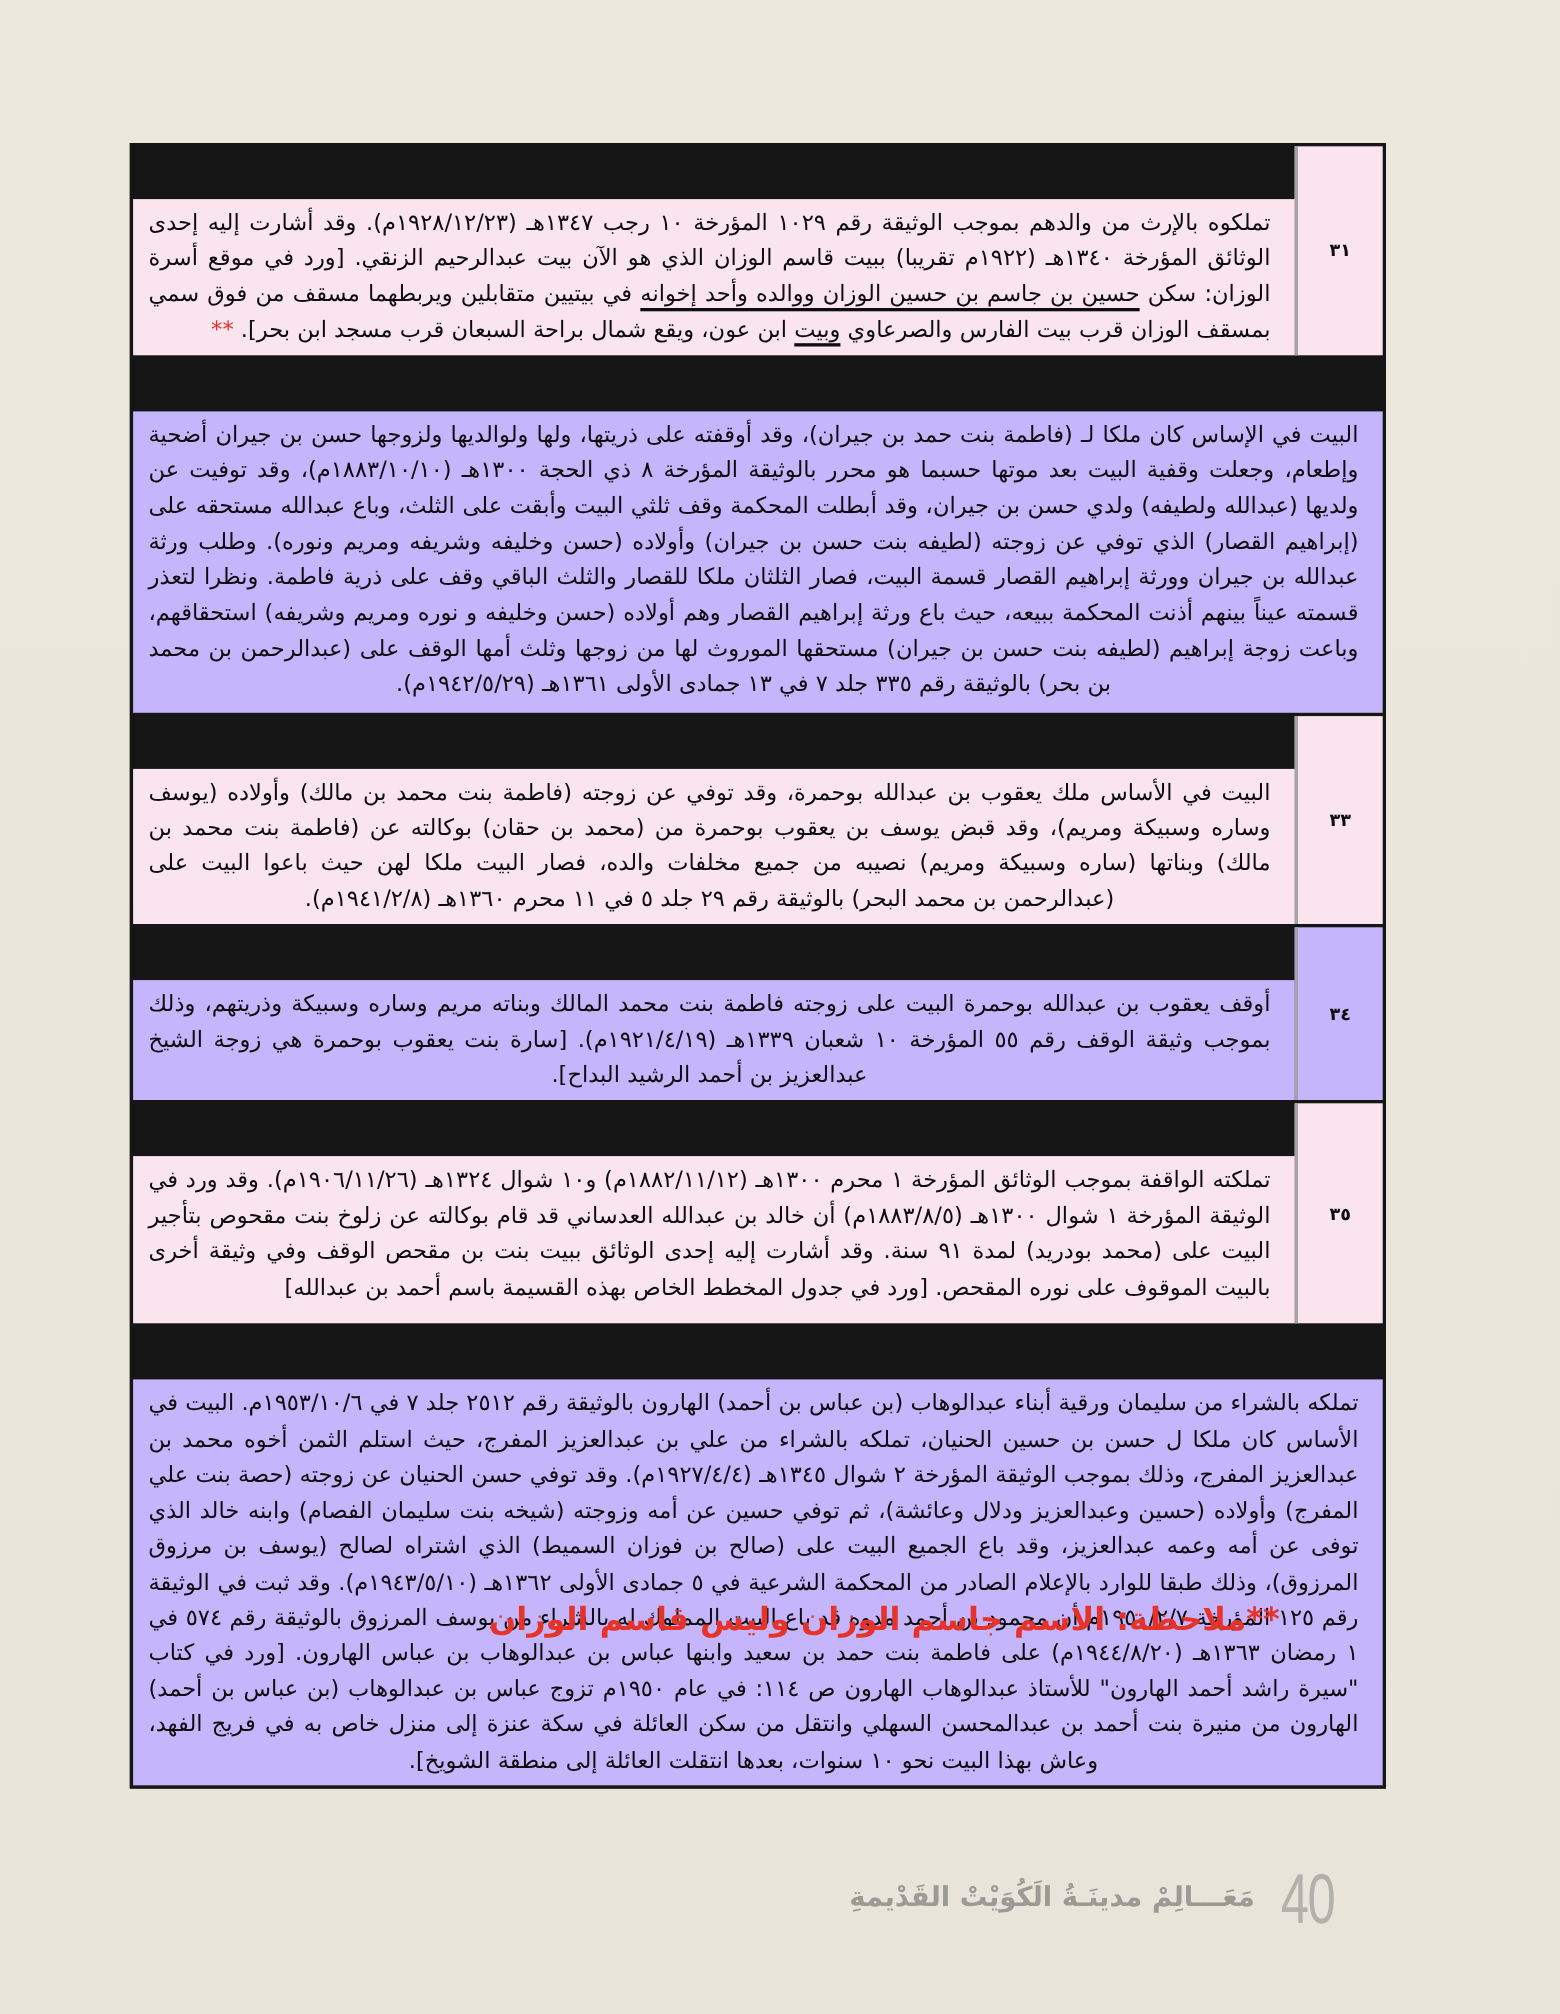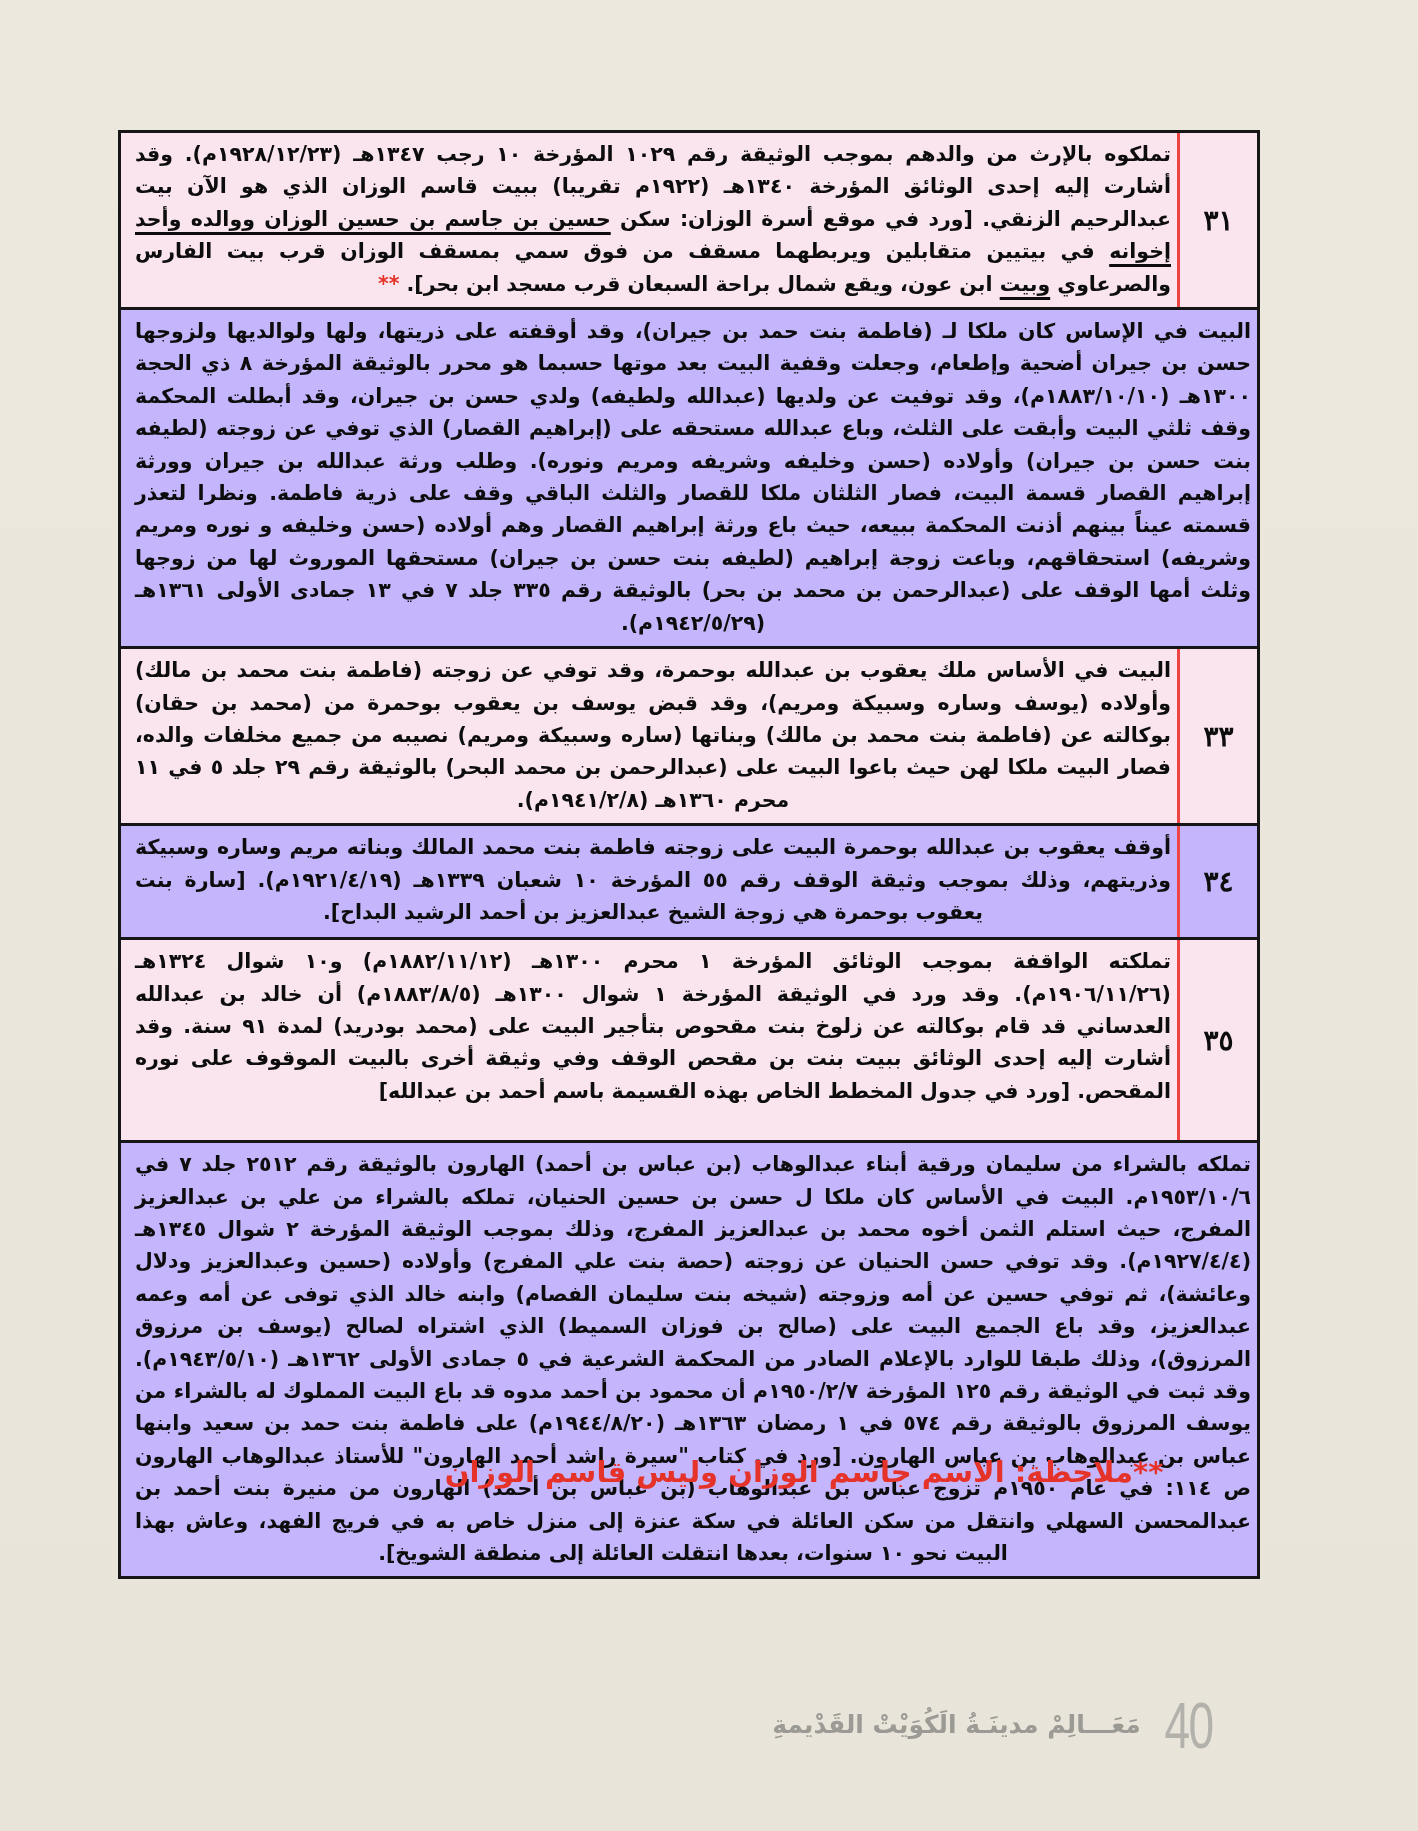--- a/index.html
+++ b/index.html
@@ -27,30 +27,31 @@
   .row:nth-child(2){min-height:322px;}
   .row:nth-child(3){min-height:164px;}
   .row:nth-child(4){min-height:111px;}
   .row:nth-child(5){min-height:200px;}
   .row:nth-child(6){min-height:401px;}
   .theme-pink .cell{background:#fae5ee;}
   .theme-lavender .cell{background:#c4b5fd;}
   .cell{box-sizing:border-box;}
   .cell.num{
     width:80px;flex:0 0 80px;
-    border-left:3px solid #ef4444;
+    border-left:3px solid #a3a3a3;
     display:flex;align-items:center;justify-content:center;
-    font-size:28px;font-weight:700;color:#0d0d0d;font-family:Liberation Serif, serif;
+    font-size:16px;font-weight:700;color:#0d0d0d;
   }
   .cell.txt{
     flex:1 1 auto;
-    padding:5px 6px 7px 14px;
-    font-size:20.5px;font-weight:700;color:#0d0d0d;
+    padding:5px 22px 7px 14px;
+    font-size:20.5px;font-weight:400;color:#0d0d0d;
     line-height:32.4px;
     text-align:justify;
+    margin-top:48px;
   }
   .last-center .cell.txt{text-align-last:center;}
   .last-right  .cell.txt{text-align-last:right;}
   .cell.txt .u{
     text-decoration:underline;
     text-decoration-thickness:2.5px;
     text-underline-offset:6px;
   }
   .cell.txt .red{color:#e5332a;}
   .note-wrap{

